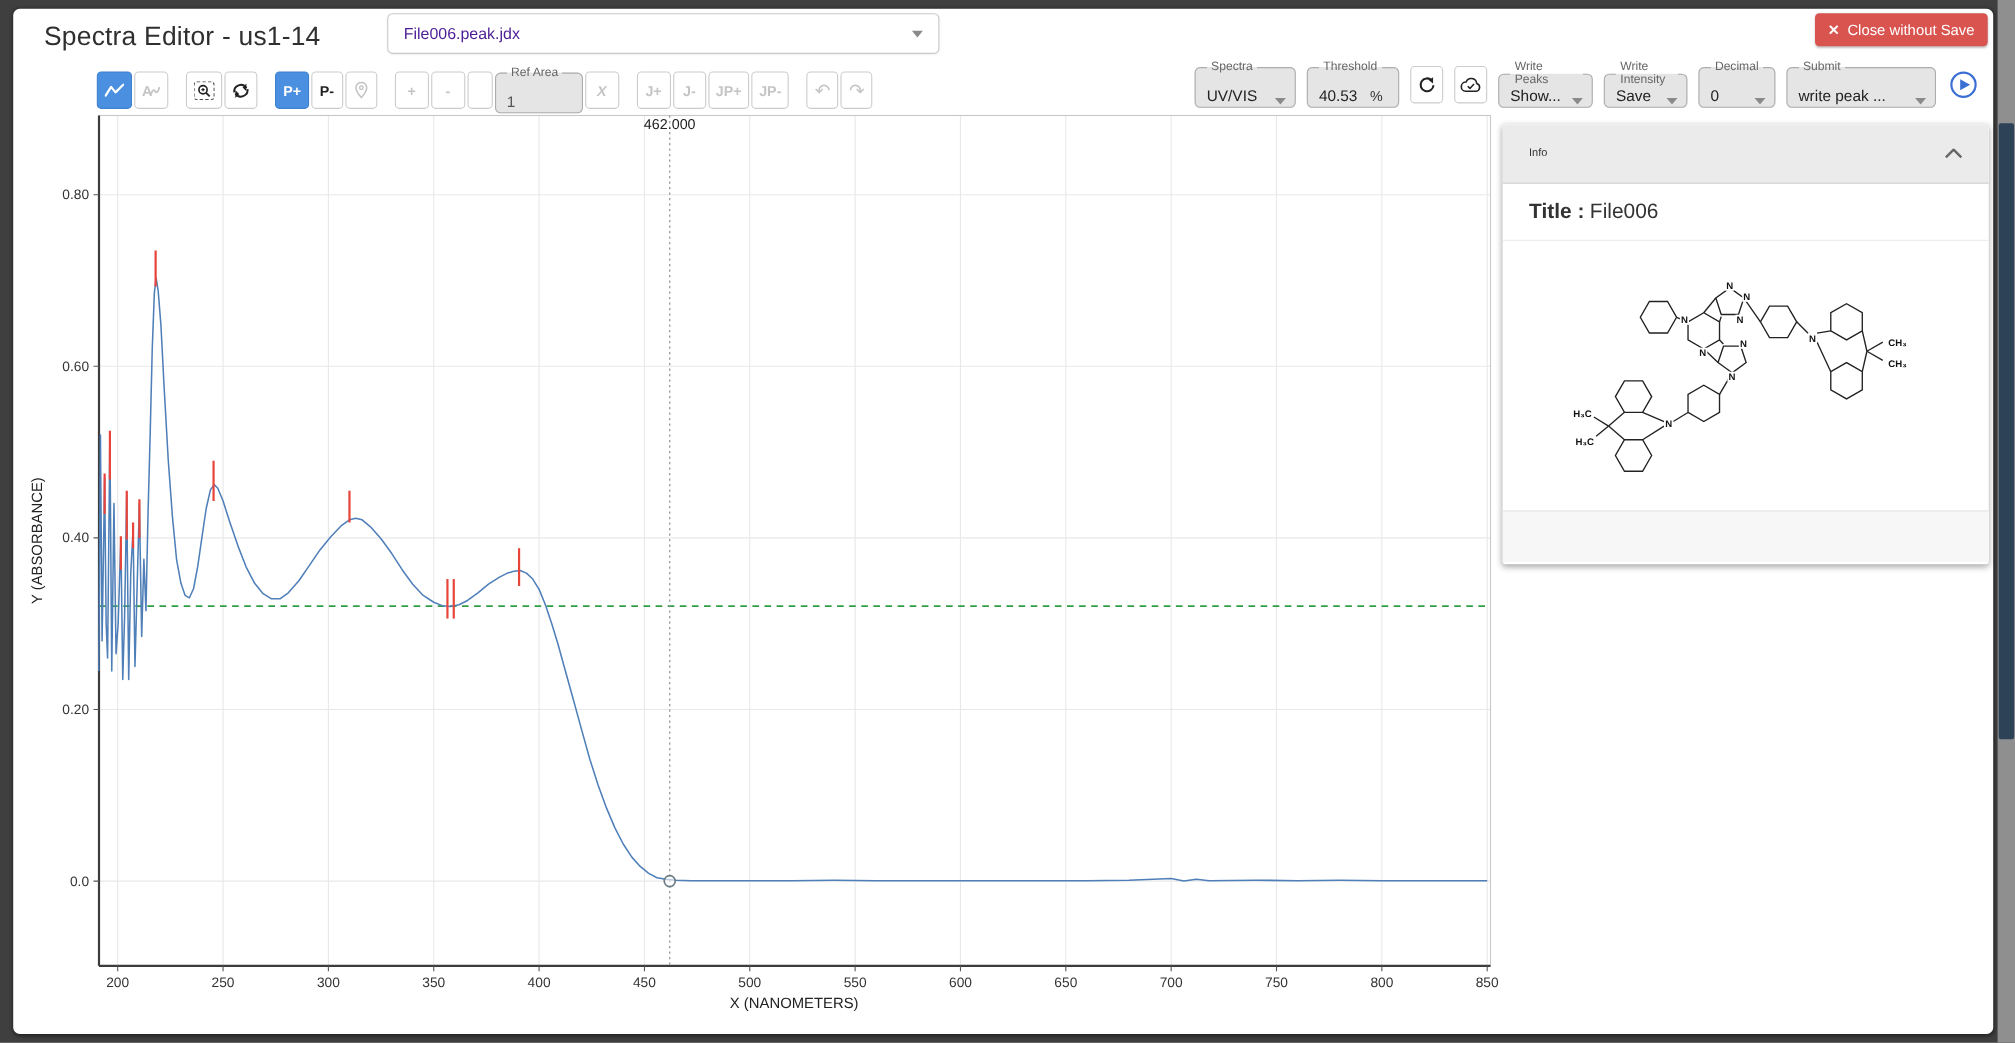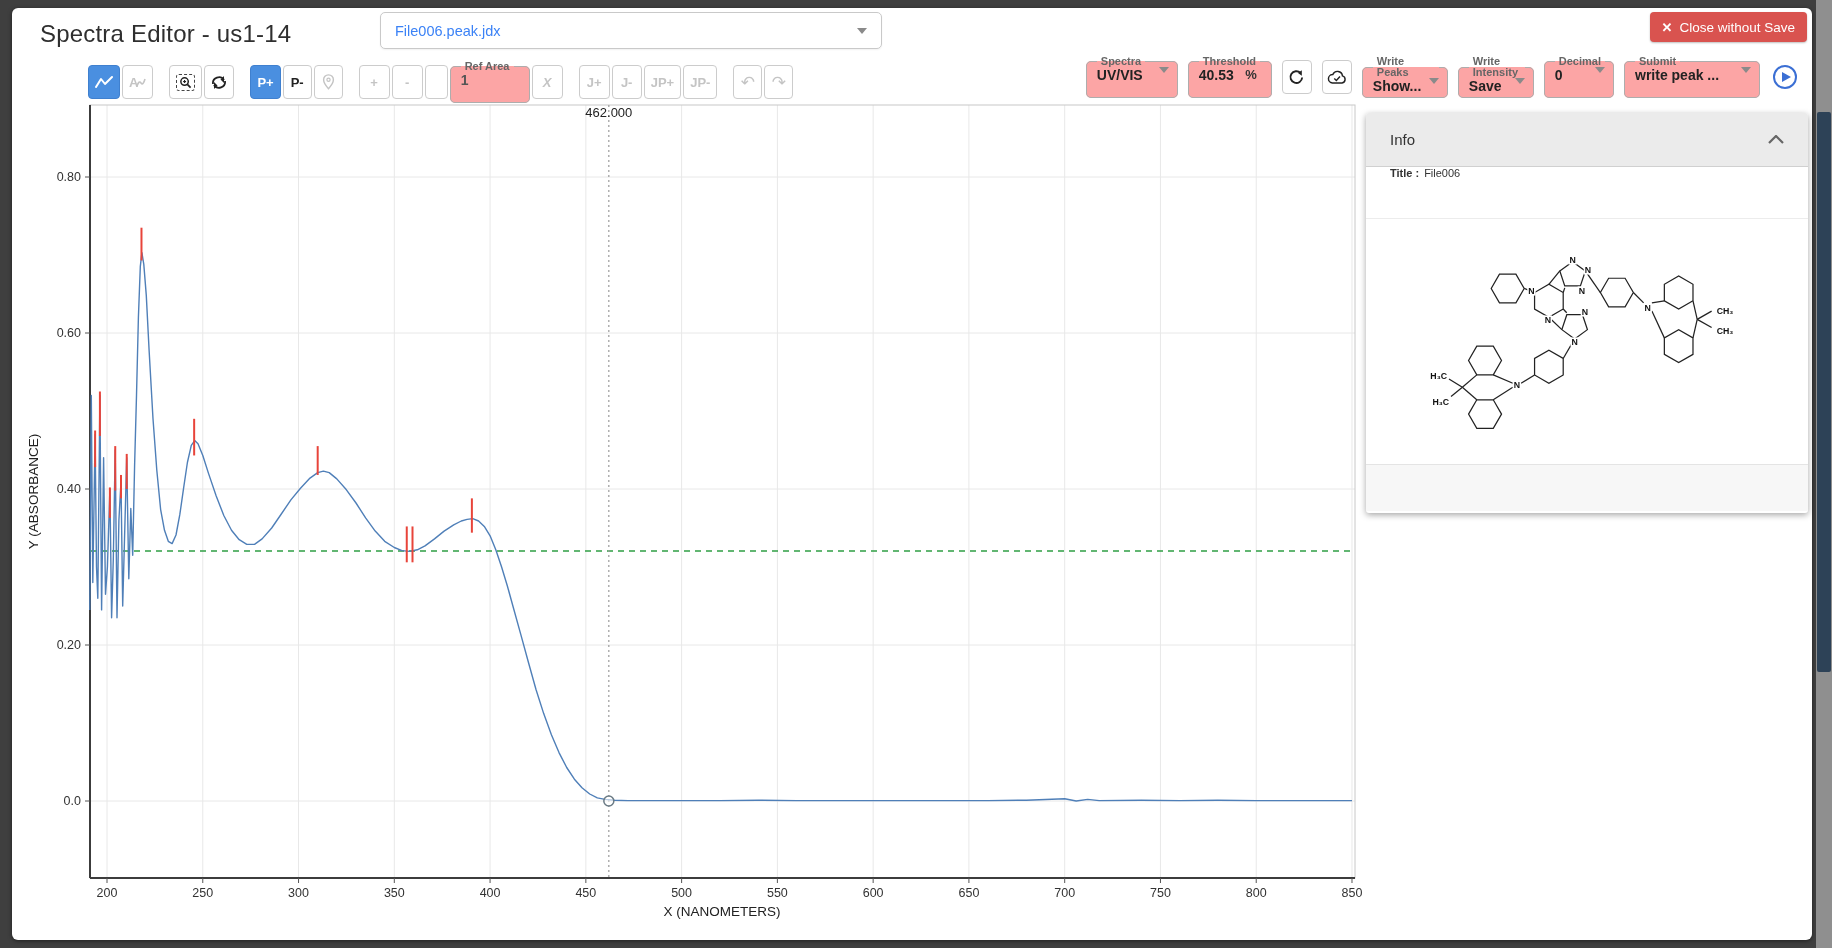--- a/index.html
+++ b/index.html
@@ -2,60 +2,60 @@
 <html><head>
 <meta charset="utf-8">
 <style>
   * { margin:0; padding:0; box-sizing:border-box; }
   html,body { width:1832px; height:948px; overflow:hidden; }
   body { background:#3f3f3f; font-family:"Liberation Sans", sans-serif; position:relative; }
   .window { position:absolute; left:12px; top:8px; width:1800px; height:932px;
             background:#fff; border-radius:6px; box-shadow:0 1px 4px rgba(0,0,0,.5); }
   
   .page-title { position:absolute; left:28px; top:12px; font-size:24px; color:#2f2f2f; font-weight:500; letter-spacing:.2px; }
-  .file-select { position:absolute; left:368px; top:4px; width:502px; height:37px; border:1px solid #c9c9c9;
+  .file-select { position:absolute; left:340px; top:4px; width:502px; height:37px; border:1px solid #c9c9c9;
                  border-radius:5px; display:flex; align-items:center; padding:0 14px; cursor:pointer;
-                 box-shadow:0 1px 2px rgba(0,0,0,.06); font-size:14.5px; color:#3b82f6; }
+                 box-shadow:0 1px 2px rgba(0,0,0,.06); font-size:14.5px; color:#4c1d95; }
   .file-select .grow { flex:1; }
   .caret { width:0; height:0; border-left:5px solid transparent; border-right:5px solid transparent; border-top:6px solid #8a8a8a; }
   .close-btn { position:absolute; right:5px; top:4px; height:30px; background:#d9534f; color:#fff; border:none;
                border-radius:4px; font-size:13.5px; font-family:inherit; padding:0 12px; cursor:pointer;
                display:flex; align-items:center; gap:7px; box-shadow:0 1px 2px rgba(0,0,0,.25); }
   .close-btn .x { font-size:13px; font-weight:bold; }
   
   .toolbar { position:absolute; left:76px; top:52px; height:44px; display:flex; align-items:center; }
   .tgroup { display:flex; align-items:center; margin-right:14px; }
   .tbtn { min-width:29px; height:34px; border:1px solid #ccc; background:#fff; border-radius:4px; margin-right:2px;
           display:flex; align-items:center; justify-content:center; font-size:13px; font-weight:bold; color:#222;
           cursor:pointer; font-family:inherit; padding:0 6px; }
   .tbtn.active { background:#4a8fe0; border-color:#3f80cf; color:#fff; }
   .tbtn.disabled { color:#c4c4c4; cursor:default; }
   .tbtn svg { display:block; }
   .uglyph { font-size:17px; font-weight:normal; line-height:1; }
   fieldset.box { border:1px solid #adadad; border-radius:5px; height:42px; padding:0 8px 2px 10px;
-                 display:flex; align-items:flex-start; background:#fca5a5;font-weight:bold; }
+                 display:flex; align-items:flex-end; background:#e5e5e5; }
   fieldset.box legend { font-size:11px; color:#666; padding:0 4px; line-height:1; }
   fieldset.box .val { font-size:14px; color:#222; flex:1; white-space:nowrap; }
   .refarea { width:80px; margin-right:2px; }
   
   .rcontrols { position:absolute; right:12px; top:48px; display:flex; align-items:center; gap:10px; }
   .rcontrols fieldset.box { cursor:pointer; }
   .nakedbtn { width:30px; height:34px; border:none; background:transparent; display:flex; align-items:center; justify-content:center; cursor:pointer; }
   .w-layout{width:92px;} .w-thresh{width:84px;} .w-wpeaks{width:86px;} .w-wint{width:76px;} .w-dec{width:70px;} .w-sub{width:136px;}
   .pct { font-size:13px; color:#333; margin-right:6px; }
   
   .chart-wrap { position:absolute; left:0; top:90px; width:1400px; height:840px; }
   
   .info-panel { position:absolute; left:1354px; top:105px; width:442px; height:400px; background:#fff;
                 border-radius:3px; box-shadow:0 2px 6px rgba(0,0,0,.35); overflow:hidden; }
   .info-header { height:54px; background:#ebebeb; border-bottom:1px solid #d0d0d0; display:flex; align-items:center;
-                 padding:0 24px; font-size:15px; color:#333; }
+                 padding:0 24px; font-size:10px; color:#333; }
   .info-header .grow { flex:1; }
   .collapse { cursor:pointer; display:flex; align-items:center; }
-  .info-title-row { height:52px; display:flex; align-items:flex-start; padding:0 24px; font-size:11px; color:#333;
+  .info-title-row { height:52px; display:flex; align-items:center; padding:0 24px; font-size:19px; color:#333;
                     border-bottom:1px solid #ececec; }
   .info-title-row b { margin-right:5px; }
   .mol-area { height:245px; display:flex; align-items:center; justify-content:center; }
   .info-footer { height:47px; background:#f7f7f7; border-top:1px solid #e4e4e4; }
   
   .scroll-track { position:absolute; right:0; top:0; width:16px; height:948px; background:#8f8f8f; }
   .scroll-thumb { position:absolute; left:1px; top:112px; width:14px; height:560px; background:#2d4257; border-radius:2px; }
 </style>
 </head>
 <body>

